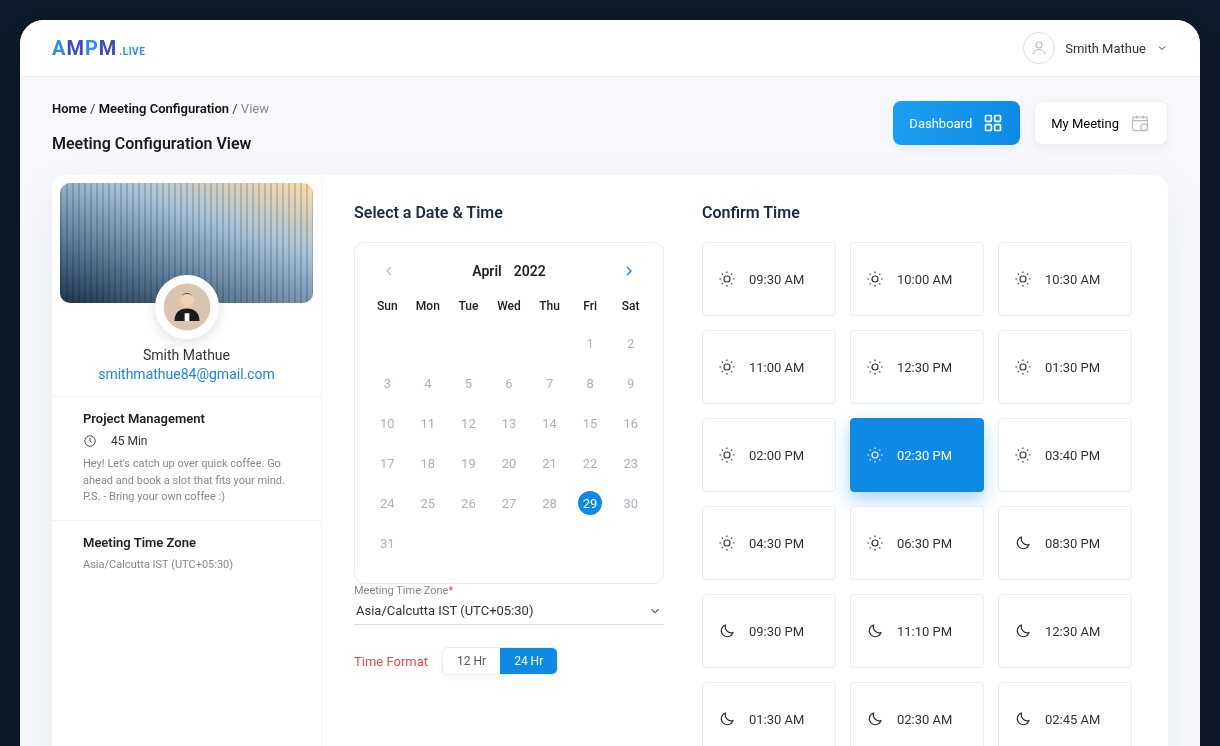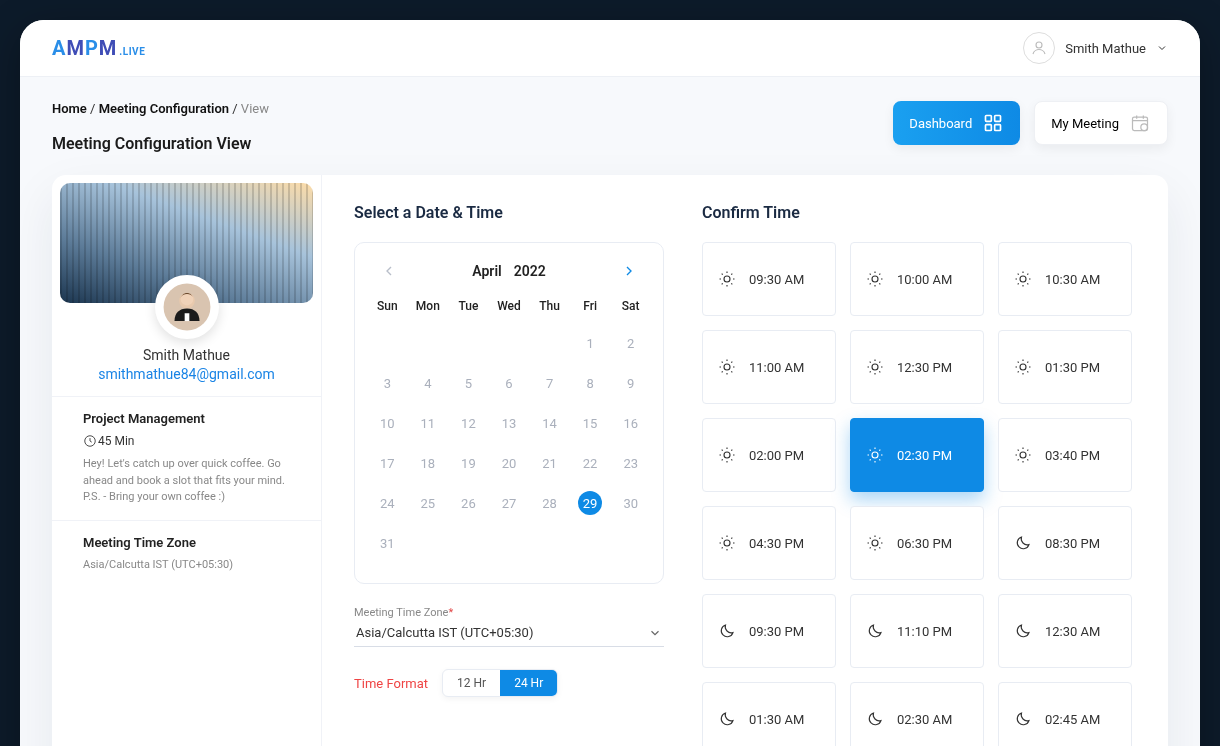--- a/index.html
+++ b/index.html
@@ -85,39 +85,39 @@
   width:64px; height:64px; border-radius:50%; background:#fff;
   border:4px solid #fff; box-shadow:0 4px 12px rgba(0,0,0,0.12);
   margin:-36px auto 8px auto; position:relative;
   display:flex; align-items:center; justify-content:center; overflow:hidden;
 }
 .profile-avatar svg{width:50px;height:50px;}
 .profile-name { text-align:center; font-size:14px; color:#333; }
 .profile-email { text-align:center; font-size:14px; color:#1a84e5; margin-top:3px; margin-bottom:14px;}
 .prof-section { padding: 14px 31px; border-top:1px solid #f0f2f7; }
 .prof-section h4 { font-size:13px; color:#222; font-weight:600; margin-bottom:8px;}
-.duration { display:flex; align-items:center; gap:1px; font-size:12px; color:#333; margin-bottom:8px;}
+.duration { display:flex; align-items:center; gap:14px; font-size:12px; color:#333; margin-bottom:8px;}
 .desc { font-size:11px; color:#888; line-height:1.5;}
 .tz-val { font-size:11px; color:#888; margin-top:6px;}
 
 
 .cal-col { flex:0 0 370px; padding: 28px 28px 28px 32px; }
 .section-head { font-size:16px; font-weight:600; color:#1a2a42; margin-bottom:20px;}
 .calendar-box {
   border:1px solid #e8ecf3; border-radius:10px; padding:16px 12px 20px;
 }
 .cal-nav { display:flex; align-items:center; justify-content:space-between; padding:0 10px 6px;}
 .cal-nav .nav-btn { width:24px; height:24px; display:flex; align-items:center; justify-content:center; cursor:pointer;}
 .cal-month { font-size:14px; font-weight:600; color:#222; display:flex; gap:12px;}
 .cal-grid { display:grid; grid-template-columns: repeat(7, 1fr); text-align:center; }
 .cal-dow { font-size:12px; color:#222; font-weight:500; padding:10px 0;}
 .cal-day { font-size:13px; color:#aab0bc; padding:8px 0; cursor:pointer;}
 .cal-day span{display:inline-flex; width:24px; height:24px; align-items:center; justify-content:center; border-radius:50%;}
 .cal-day.sel span{ background:#0e8ae5; color:#fff; }
-.form-group { margin-top:22px; }
+.form-group { }
 .form-label { font-size:11px; color:#888; }
 .form-label .req { color:#e24a4a; }
 .select-box {
   display:flex; justify-content:space-between; align-items:center;
   border-bottom:1px solid #d8dde6; padding:6px 2px; font-size:13px; color:#333;
   cursor:pointer;
 }
 .format-row { display:flex; align-items:center; gap:14px; margin-top:22px;}
 .format-label { font-size:13px; color:#ef4444;}
 .toggle {

